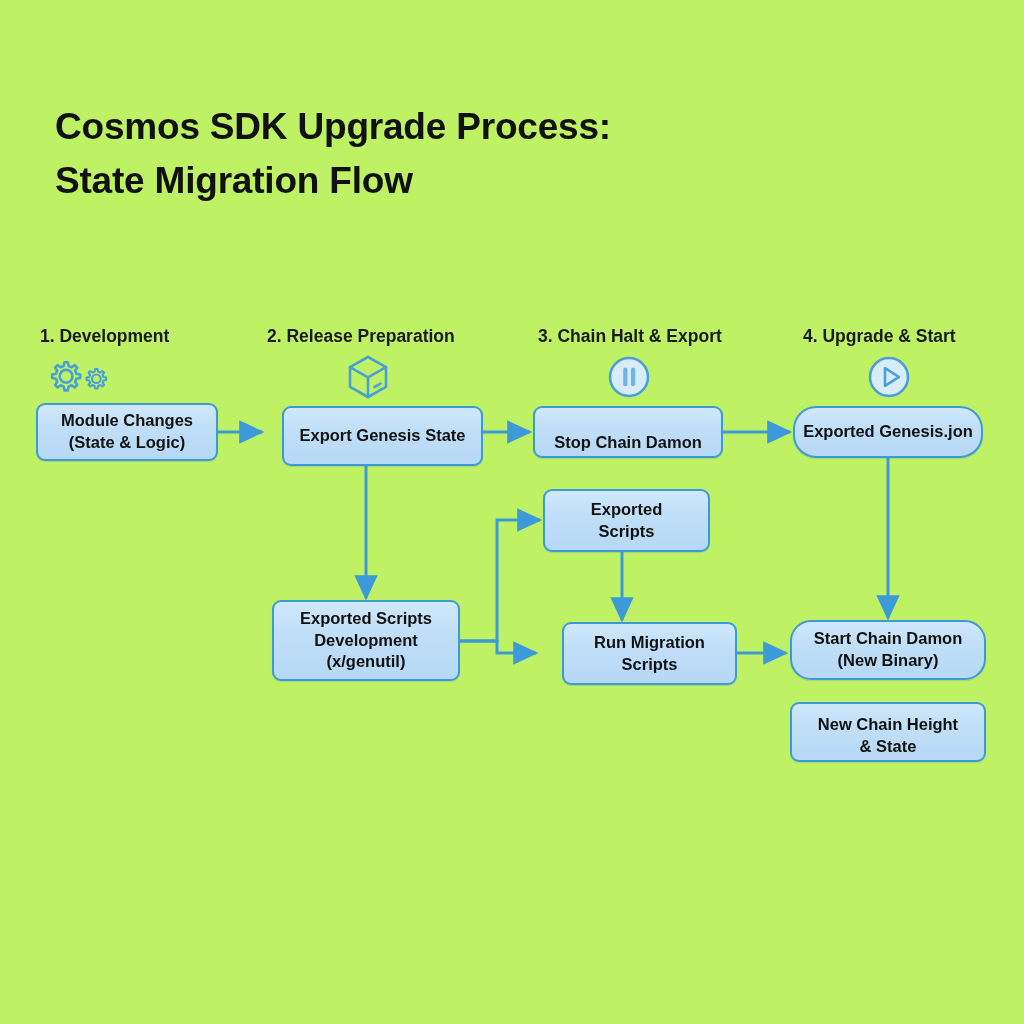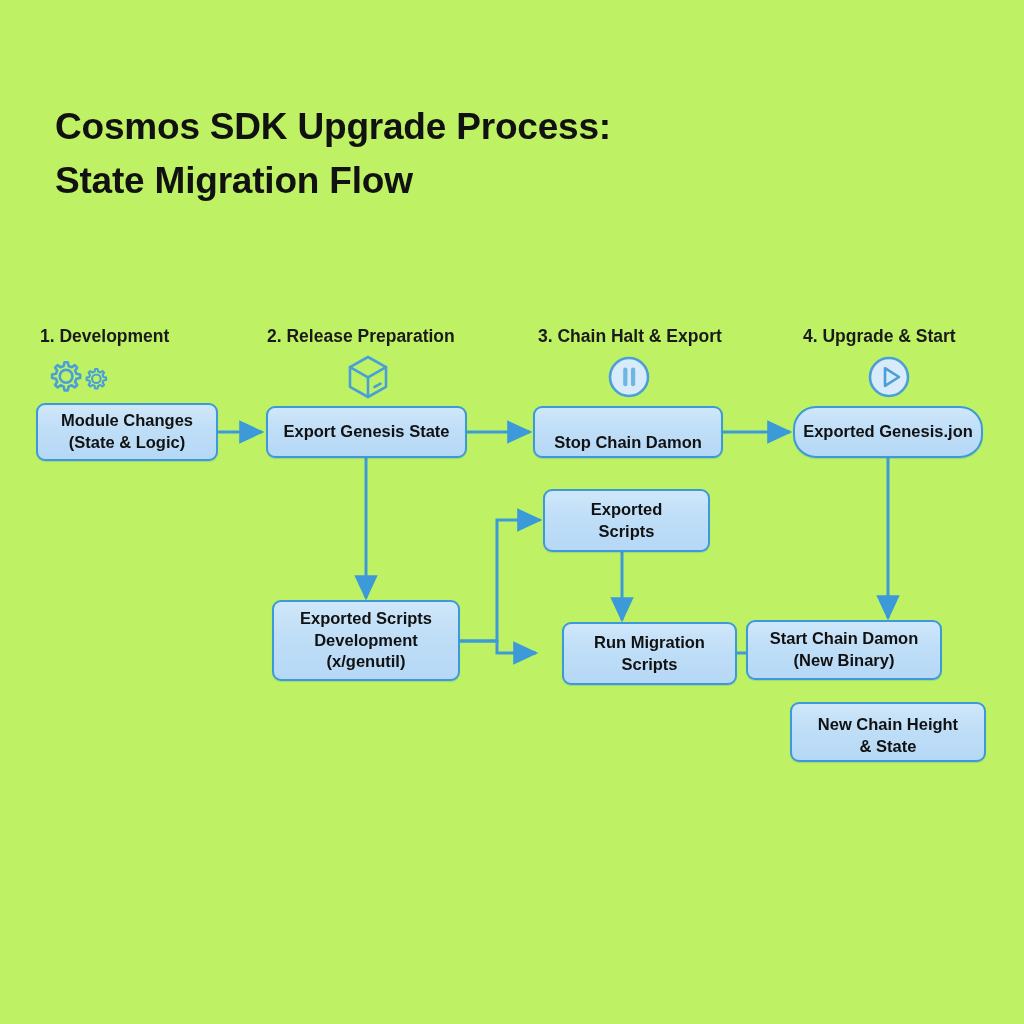--- a/index.html
+++ b/index.html
@@ -155,21 +155,21 @@
 
       <path d="M713,653 L786,653"></path>
     </g>
   </svg>
 
   <div class="node" style="left:36px;  top:403px; width:182px; height:58px;">
     <span>Module Changes
 (State &amp; Logic)</span>
   </div>
 
-  <div class="node" style="left:266px; top:406px; width:201px; height:52px;">
+  <div class="node" style="left:282px; top:406px; width:201px; height:60px;">
     <span>Export Genesis State</span>
   </div>
 
   <div class="node" style="left:533px; top:406px; width:190px; height:52px;align-items:flex-end;">
     <span>Stop Chain Damon</span>
   </div>
 
   <div class="node" style="left:793px; top:406px; width:190px; height:52px;border-radius:23px;">
     <span>Exported Genesis.jon</span>
   </div>
@@ -183,21 +183,21 @@
     <span>Exported Scripts
 Development
 (x/genutil)</span>
   </div>
 
   <div class="node" style="left:562px; top:622px; width:175px; height:63px;">
     <span>Run Migration
 Scripts</span>
   </div>
 
-  <div class="node" style="left:746px; top:620px; width:196px; height:60px;">
+  <div class="node" style="left:790px; top:620px; width:196px; height:60px;border-radius:21px;">
     <span>Start Chain Damon
 (New Binary)</span>
   </div>
 
   <div class="node" style="left:790px; top:702px; width:196px; height:60px;align-items:flex-end;">
     <span>New Chain Height
 &amp; State</span>
   </div>
 
 </div>

